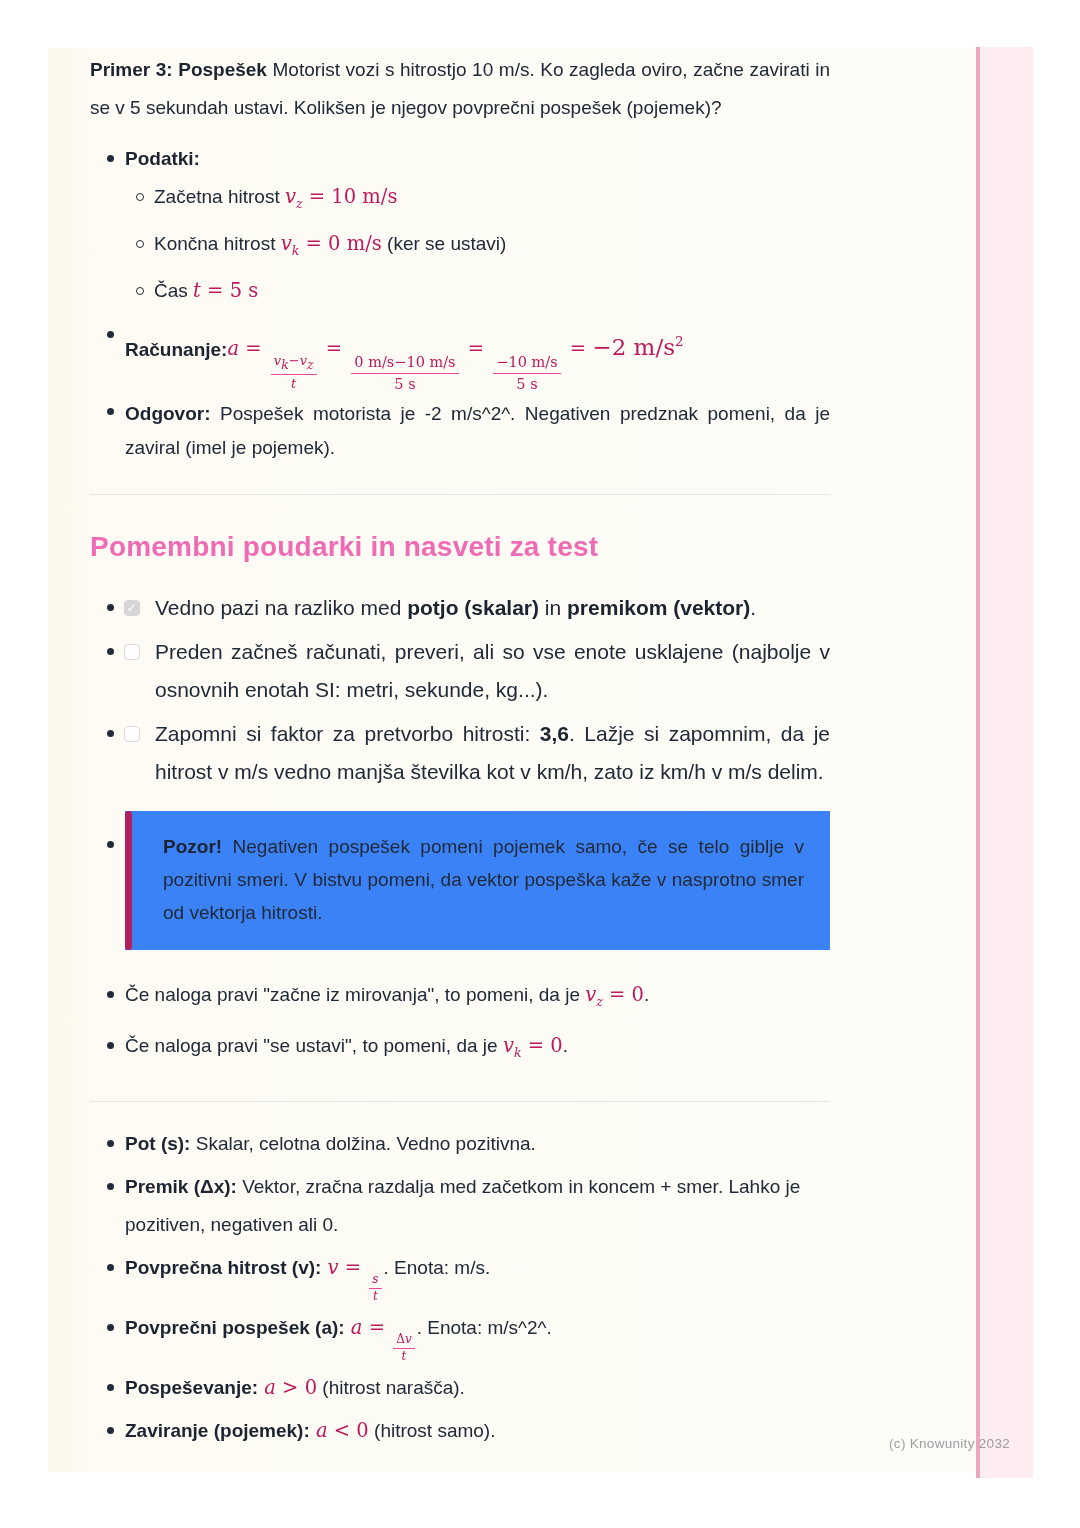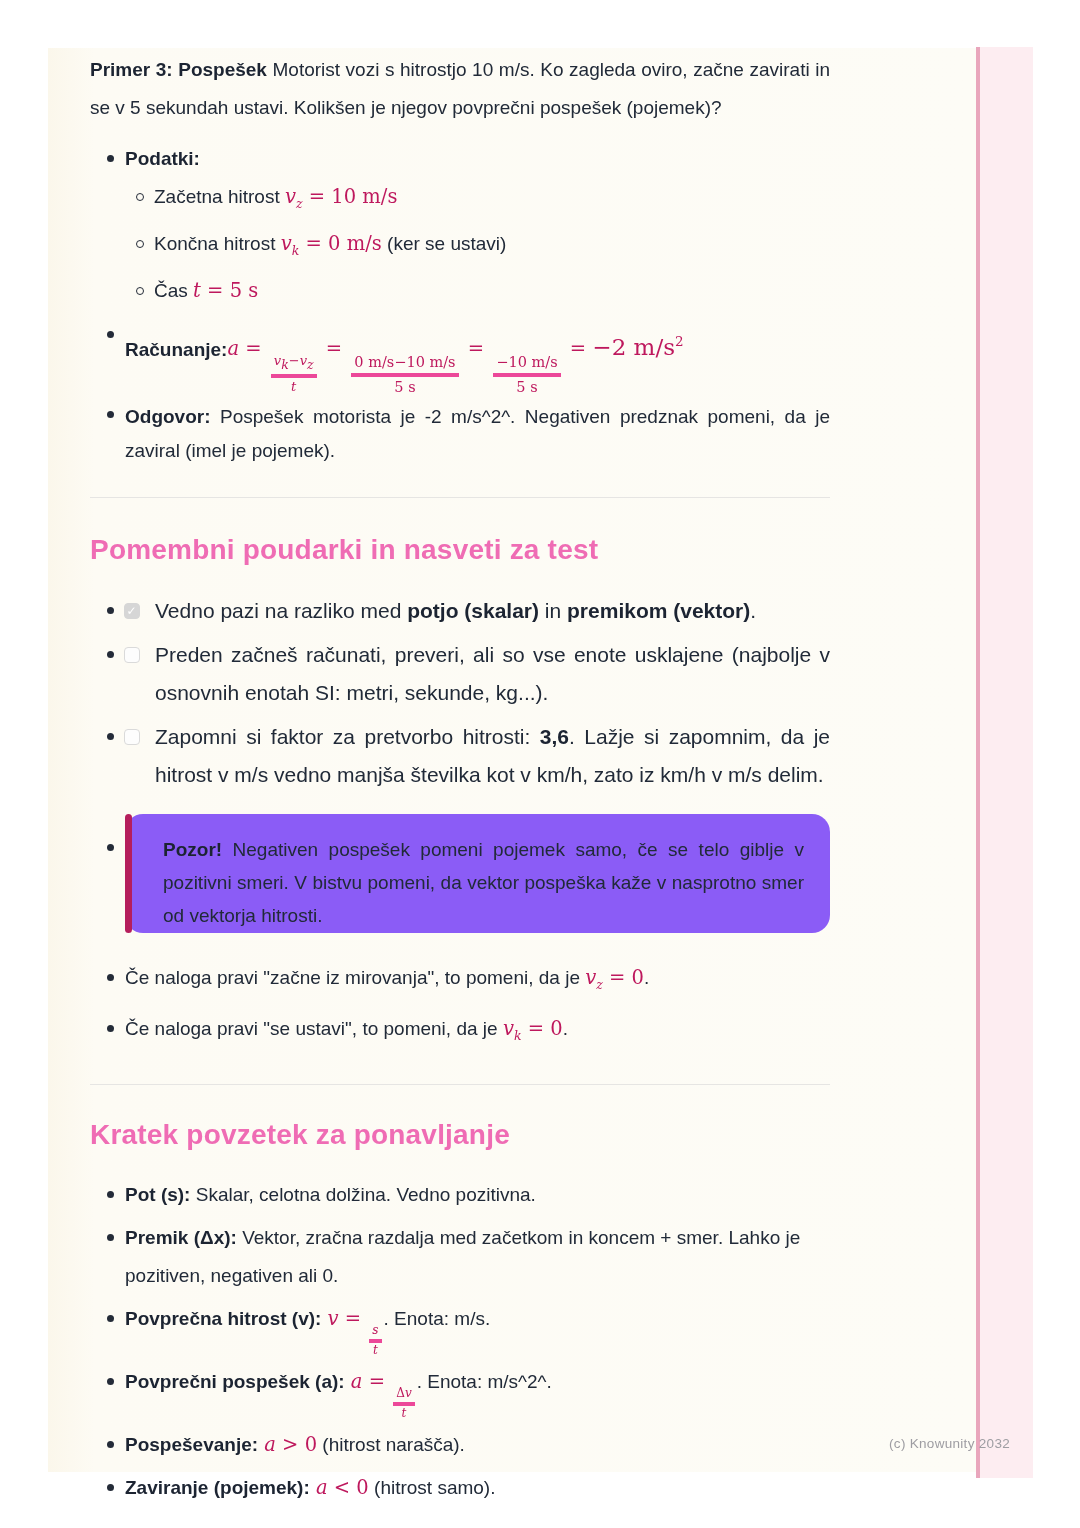--- a/index.html
+++ b/index.html
@@ -26,42 +26,42 @@
   .sub-li { display:flex; align-items:flex-start; margin-bottom:2px; }
   .ring { flex:0 0 auto; width:8px; height:8px; border:1.5px solid #242b38; border-radius:50%; margin:15px 0 0 46px; }
   .sub-text { flex:1 1 auto; margin-left:10px; font-size:19px; line-height:38px; }
 
   
   .math { font-family:"DejaVu Serif","Liberation Serif",serif; font-size:19.5px; color:#be185d; }
   .mi { font-style:italic; }
   .math sub { font-size:12.5px; font-style:italic; }
   .frac { display:inline-flex; flex-direction:column; align-items:center; text-align:center;
           vertical-align:-12px; font-size:14.5px; line-height:1.25; margin:0 3px; }
-  .frac .fn { border-bottom:4px solid #ec4899; padding:0 3px 1px; display:block;text-align:center; }
+  .frac .fn { border-bottom:1px solid #ec4899; padding:0 3px 1px; display:block;text-align:center; }
   .frac .fd { padding-top:1px; display:block; }
   .frac.small { font-size:13px; vertical-align:-10px; }
   .frac.tiny { font-size:12px; vertical-align:-9px; line-height:1.15; margin:0 2px; }
   .res { font-size:23px; }
   .res sup { font-size:13.5px; font-style:normal; }
   .formula-row .li-text { line-height:52px; }
 
   
   .checkbox { flex:0 0 auto; width:16px; height:16px; border-radius:4px; margin:11px 0 0 10px;
               background:#fdfdfd; border:1.5px solid #dadada; position:relative; }
   .checkbox.is-checked { background:#d6d6d6; border-color:#d6d6d6; }
   .checkbox .check { display:none; }
   .checkbox.is-checked .check { display:block; position:absolute; left:1.5px; top:-1px;
               color:#ffffff; font-size:12px; font-weight:700; line-height:16px; }
   .check-text { flex:1 1 auto; margin-left:15px; font-size:21px; line-height:38px; }
 
   
   .callout-row { margin-top:20px; margin-bottom:0; }
   .callout-row .dot { margin-top:30px; }
-  .callout { flex:1 1 auto; margin-left:11px; position:relative; background:#8b5cf6;
-             border-radius:18px; padding:19px 26px 1px 38px; }
+  .callout { flex:1 1 auto; margin-left:11px; position:relative; background:#3b82f6;
+             border-radius:0; padding:19px 26px 21px 38px; }
   .callout-bar { position:absolute; left:0; top:0; bottom:0; width:7px; border-radius:8px; background:#b51e5c; }
   .callout-text { font-size:19px; line-height:33px; }
 
   .divider { border:none; height:1px; background:#e6e5e3; width:740px; }
   .divider-1 { margin-top:29px; margin-bottom:0; }
   .divider-2 { margin-top:30px; margin-bottom:0; }
 
   .h2 { font-size:28px; line-height:36px; font-weight:700; color:#ef6cb4; letter-spacing:0.2px; }
   .h2-1 { margin-top:34px; }
   .h2-2 { margin-top:32px; }
@@ -166,21 +166,20 @@
       <div class="li-text"><span>Če naloga pravi "začne iz mirovanja", to pomeni, da je </span><span class="math"><span class="mi">v</span><sub>z</sub><span> = 0</span></span><span>.</span></div>
     </div>
     <div class="li">
       <span class="dot"></span>
       <div class="li-text"><span>Če naloga pravi "se ustavi", to pomeni, da je </span><span class="math"><span class="mi">v</span><sub>k</sub><span> = 0</span></span><span>.</span></div>
     </div>
   </div>
 
   <hr class="divider divider-2">
 
-  <h2 class="h2 h2-2">Kratek povzetek za ponavljanje</h2>
 
   <div class="summary-list">
     <div class="li">
       <span class="dot"></span>
       <div class="li-text"><strong>Pot (s):</strong><span> Skalar, celotna dolžina. Vedno pozitivna.</span></div>
     </div>
     <div class="li">
       <span class="dot"></span>
       <div class="li-text"><strong>Premik (Δx):</strong><span> Vektor, zračna razdalja med začetkom in koncem + smer. Lahko je pozitiven, negativen ali 0.</span></div>
     </div>

